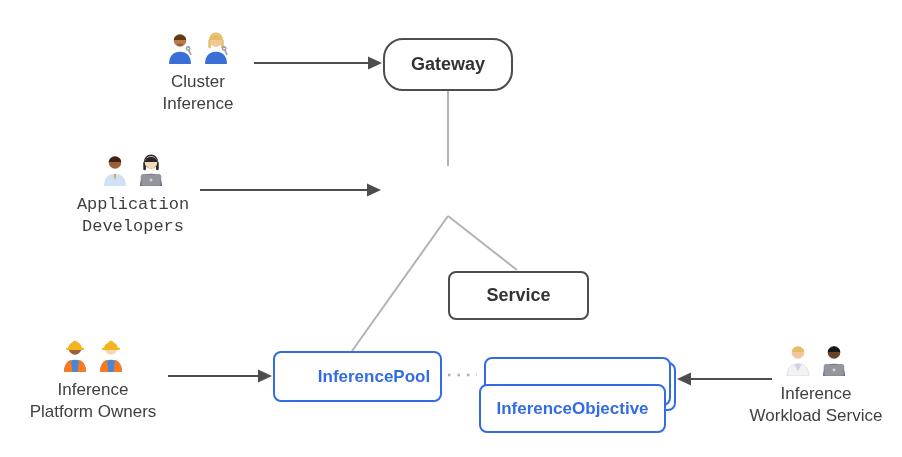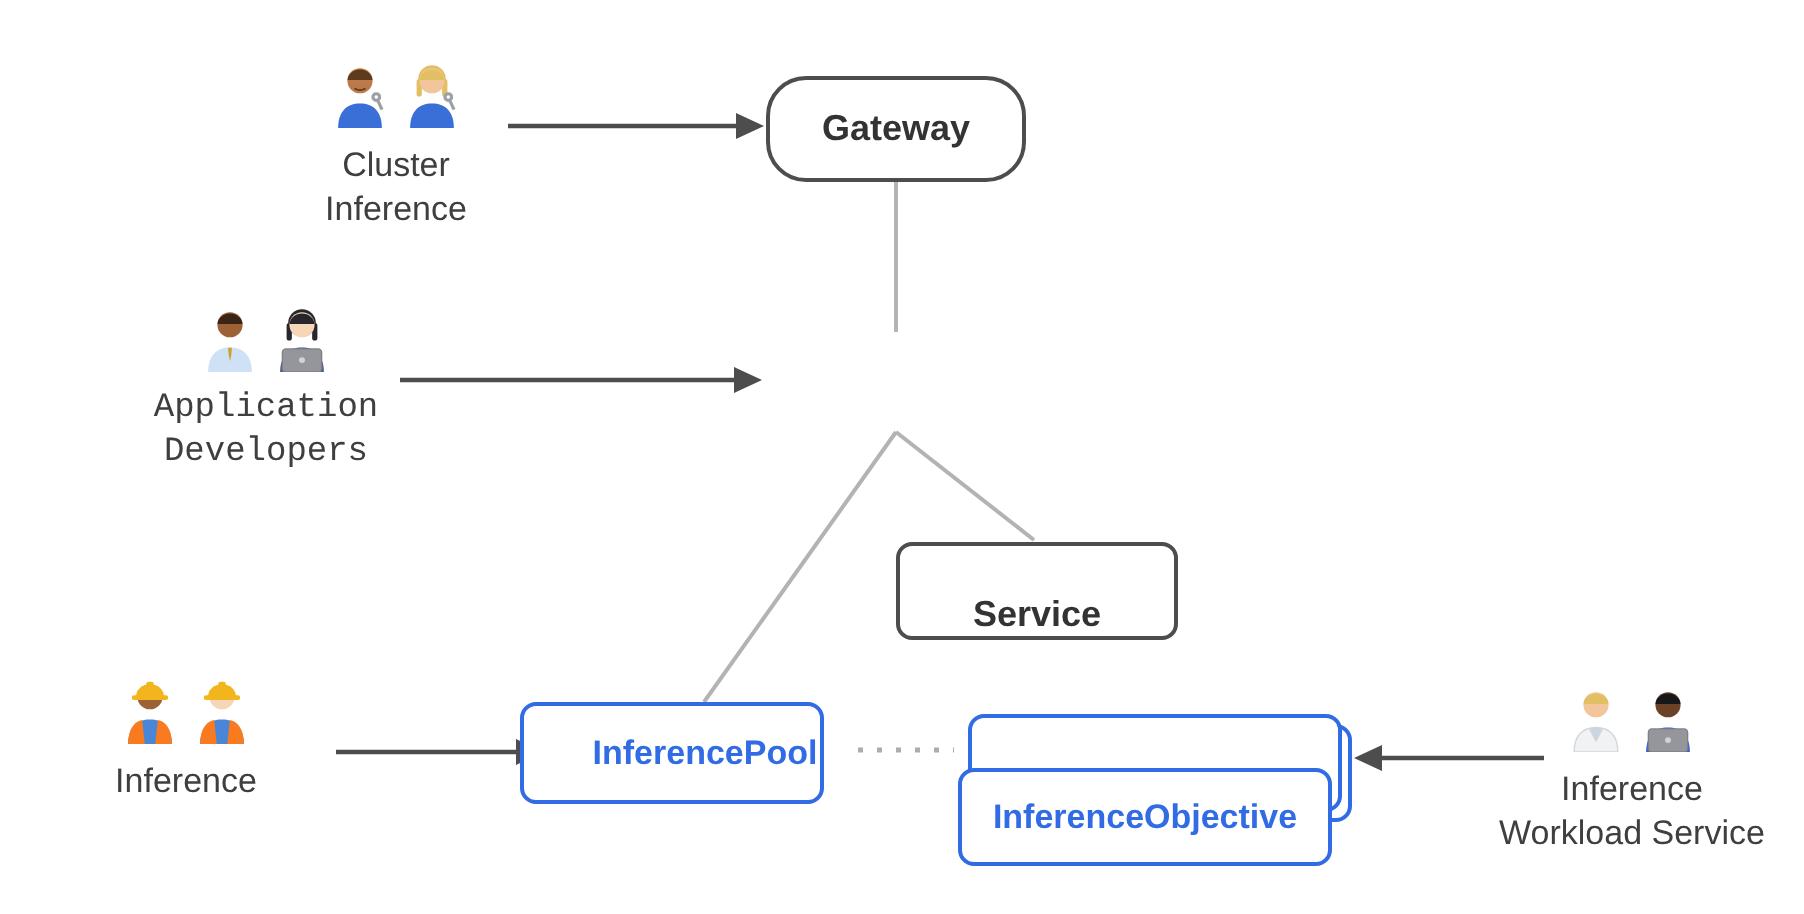--- a/index.html
+++ b/index.html
@@ -31,22 +31,22 @@
     color: #333333;
     z-index: 4;
   }
   .node.inference {
     border-color: #326ce5;
     color: #326ce5;
     font-size: 17px;
   }
   #node-gateway            { left: 383px; top: 38px;  width: 130px; height: 53px; border-radius: 20px; }
   #node-httproute          { left: 381px; top: 166px; width: 136px; height: 50px; }
-  #node-service            { left: 448px; top: 271px; width: 141px; height: 49px; align-items: flex-end; }
-  #node-inferencepool      { left: 260px; top: 351px; width: 152px; height: 51px; padding-left: 33px; }
+  #node-service            { left: 448px; top: 271px; width: 141px; height: 49px; }
+  #node-inferencepool      { left: 273px; top: 351px; width: 169px; height: 51px; padding-left: 33px; }
   #node-inferenceobjective { left: 479px; top: 352px; width: 187px; height: 49px; margin-top: 32px; }
   .stack-layer {
     position: absolute;
     width: 187px; height: 49px;
     background: #ffffff;
     border: 2px solid #326ce5;
     border-radius: 8px;
     box-sizing: border-box;
   }
   #stack-mid  { left: 484px; top: 357px; z-index: 3; }
@@ -190,20 +190,21 @@
             <path d="M5.5 40 C5.5 30.5 10.5 26 18 26 C25.5 26 30.5 30.5 30.5 40 Z" fill="#4a86d8"></path>
             <path d="M5.5 40 C5.5 31 9.5 27 13.5 26.3 L15 40 Z" fill="#f97a1f"></path>
             <path d="M30.5 40 C30.5 31 26.5 27 22.5 26.3 L21 40 Z" fill="#f97a1f"></path>
             <circle cx="18" cy="13" r="7.2" fill="#f5d7b8"></circle>
             <path d="M10 13 a8 7.2 0 0 1 16 0 z" fill="#f2b51d"></path>
             <rect x="7.6" y="12.2" width="20.8" height="2.6" rx="1.3" fill="#f2b51d"></rect>
             <rect x="15.8" y="4.4" width="4.4" height="3" rx="1.4" fill="#f2b51d"></rect>
           </svg></span>
       </div>
     <div class="persona-label">Inference</div>
+    <div class="persona-label">Platform Owners</div>
   </div>
 
   <div class="persona" id="persona-inference-workload-owners">
     <div class="persona-icons">
         <span><svg viewBox="0 0 36 40" width="32" height="35">
             <path d="M5.5 40 C5.5 30.5 10.5 26 18 26 C25.5 26 30.5 30.5 30.5 40 Z" fill="#f1f2f4" stroke="#d4d7da" stroke-width="0.8"></path>
             <path d="M14 26.8 L18 34.5 L22 26.8 Q18 25.2 14 26.8 Z" fill="#cdd5de"></path>
             <circle cx="18" cy="13" r="7.2" fill="#f2c59b"></circle>
             <path d="M10.9 12.6 a7.1 6 0 0 1 14.2 0 z" fill="#e3bf63"></path>
           </svg></span>

